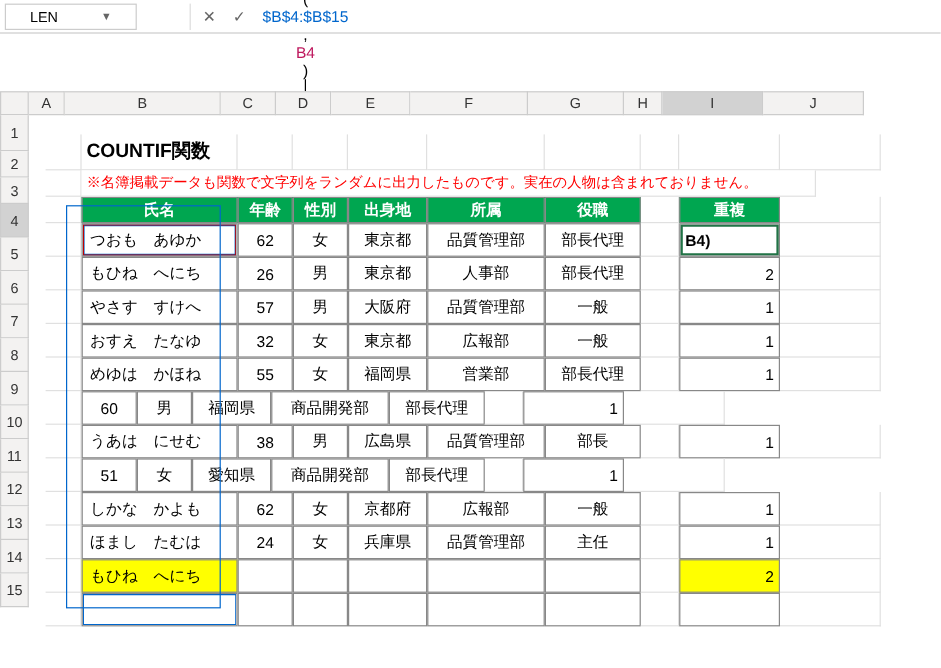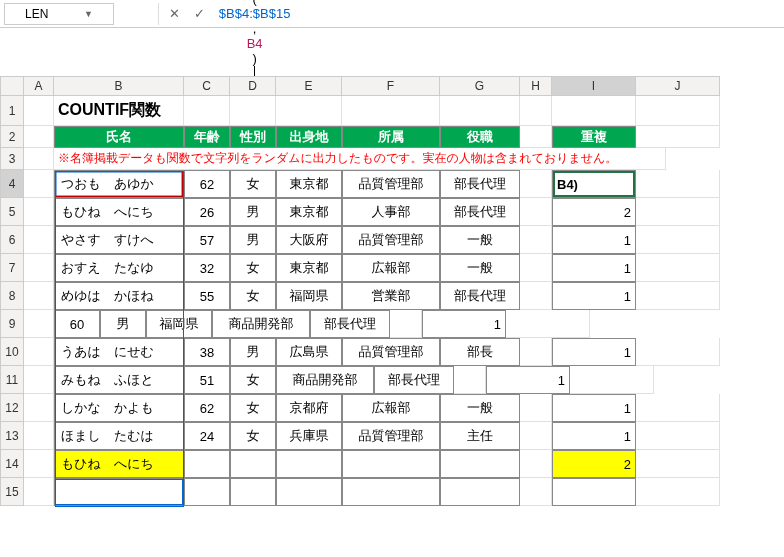--- a/index.html
+++ b/index.html
@@ -21,21 +21,21 @@
 .sheet-area { position: relative; }
 .col-headers { display: flex; margin-left: 24px; }
 .corner { width: 24px; height: 20px; background: #f3f2f1; border: 1px solid #ccc; position: absolute; left: 0; top: 0; }
 .ch { height: 20px; background: #f3f2f1; border: 1px solid #ccc; border-left: none; display: flex; align-items: center; justify-content: center; font-size: 12px; color: #333; }
 .ch.active { background: #d2d2d2; }
 
 .row-headers { position: absolute; left: 0; top: 20px; }
 .rh { width: 24px; background: #f3f2f1; border: 1px solid #ccc; border-top: none; display: flex; align-items: center; justify-content: center; font-size: 12px; color: #333; }
 .rh.active { background: #d2d2d2; }
 
-.grid { margin-left: 24px; margin-top: 0; }
+.grid { margin-left: 24px; margin-top: 16px; padding-left: 14px; }
 .grow { display: flex; }
 .cell { border-right: 1px solid #e0e0e0; border-bottom: 1px solid #e0e0e0; display: flex; align-items: center; padding: 0 4px; overflow: visible; white-space: nowrap; font-size: 13px; }
 .cell.center { justify-content: center; }
 .cell.right { justify-content: flex-end; }
 
 .wA { width: 30px; } .wB { width: 130px; } .wC { width: 46px; } .wD { width: 46px; }
 .wE { width: 66px; } .wF { width: 98px; } .wG { width: 80px; } .wH { width: 32px; }
 .wI { width: 84px; } .wJ { width: 84px; }
 
 .title { font-weight: bold; font-size: 16px; }
@@ -121,36 +121,36 @@
       <div class="cell wE"></div>
       <div class="cell wF"></div>
       <div class="cell wG"></div>
       <div class="cell wH"></div>
       <div class="cell wI"></div>
       <div class="cell wJ"></div>
     </div>
 
     <div class="grow row-hn">
       <div class="cell wA"></div>
+      <div class="cell note" style="width:612px;position:relative;z-index:1;background:#fff">※名簿掲載データも関数で文字列をランダムに出力したものです。実在の人物は含まれておりません。</div>
+    </div>
+
+    <div class="grow row-hn">
+      <div class="cell wA"></div>
       <div class="cell wB th center">氏名</div>
       <div class="cell wC th center">年齢</div>
       <div class="cell wD th center">性別</div>
       <div class="cell wE th center">出身地</div>
       <div class="cell wF th center">所属</div>
       <div class="cell wG th center">役職</div>
       <div class="cell wH"></div>
       <div class="cell wI th center">重複</div>
       <div class="cell wJ"></div>
     </div>
 
-    <div class="grow row-hn">
-      <div class="cell wA"></div>
-      <div class="cell note" style="width:612px;position:relative;z-index:1;background:#fff">※名簿掲載データも関数で文字列をランダムに出力したものです。実在の人物は含まれておりません。</div>
-    </div>
-
     <div class="grow row-data">
       <div class="cell wA"></div>
       <div class="cell wB td name hl-red-dash" style="box-shadow: inset 0 0 0 1px #c00000, inset 0 0 0 1.5px #0066cc">つおも　あゆか</div>
       <div class="cell wC td center">62</div>
       <div class="cell wD td center">女</div>
       <div class="cell wE td center">東京都</div>
       <div class="cell wF td center">品質管理部</div>
       <div class="cell wG td center">部長代理</div>
       <div class="cell wH"></div>
       <div class="cell wI td active-cell" style="padding-left:4px">B4)</div>
@@ -223,23 +223,23 @@
       <div class="cell wD td center">男</div>
       <div class="cell wE td center">広島県</div>
       <div class="cell wF td center">品質管理部</div>
       <div class="cell wG td center">部長</div>
       <div class="cell wH"></div>
       <div class="cell wI td right">1</div>
       <div class="cell wJ"></div>
     </div>
     <div class="grow row-data">
       <div class="cell wA"></div>
-      <div class="cell wB td name">みもね　ふほと</div>
       <div class="cell wC td center">51</div>
       <div class="cell wD td center">女</div>
+      <div class="cell wE td center">愛知県</div>
       <div class="cell wF td center">商品開発部</div>
       <div class="cell wG td center">部長代理</div>
       <div class="cell wH"></div>
       <div class="cell wI td right">1</div>
       <div class="cell wJ"></div>
     </div>
     <div class="grow row-data">
       <div class="cell wA"></div>
       <div class="cell wB td name">しかな　かよも</div>
       <div class="cell wC td center">62</div>

